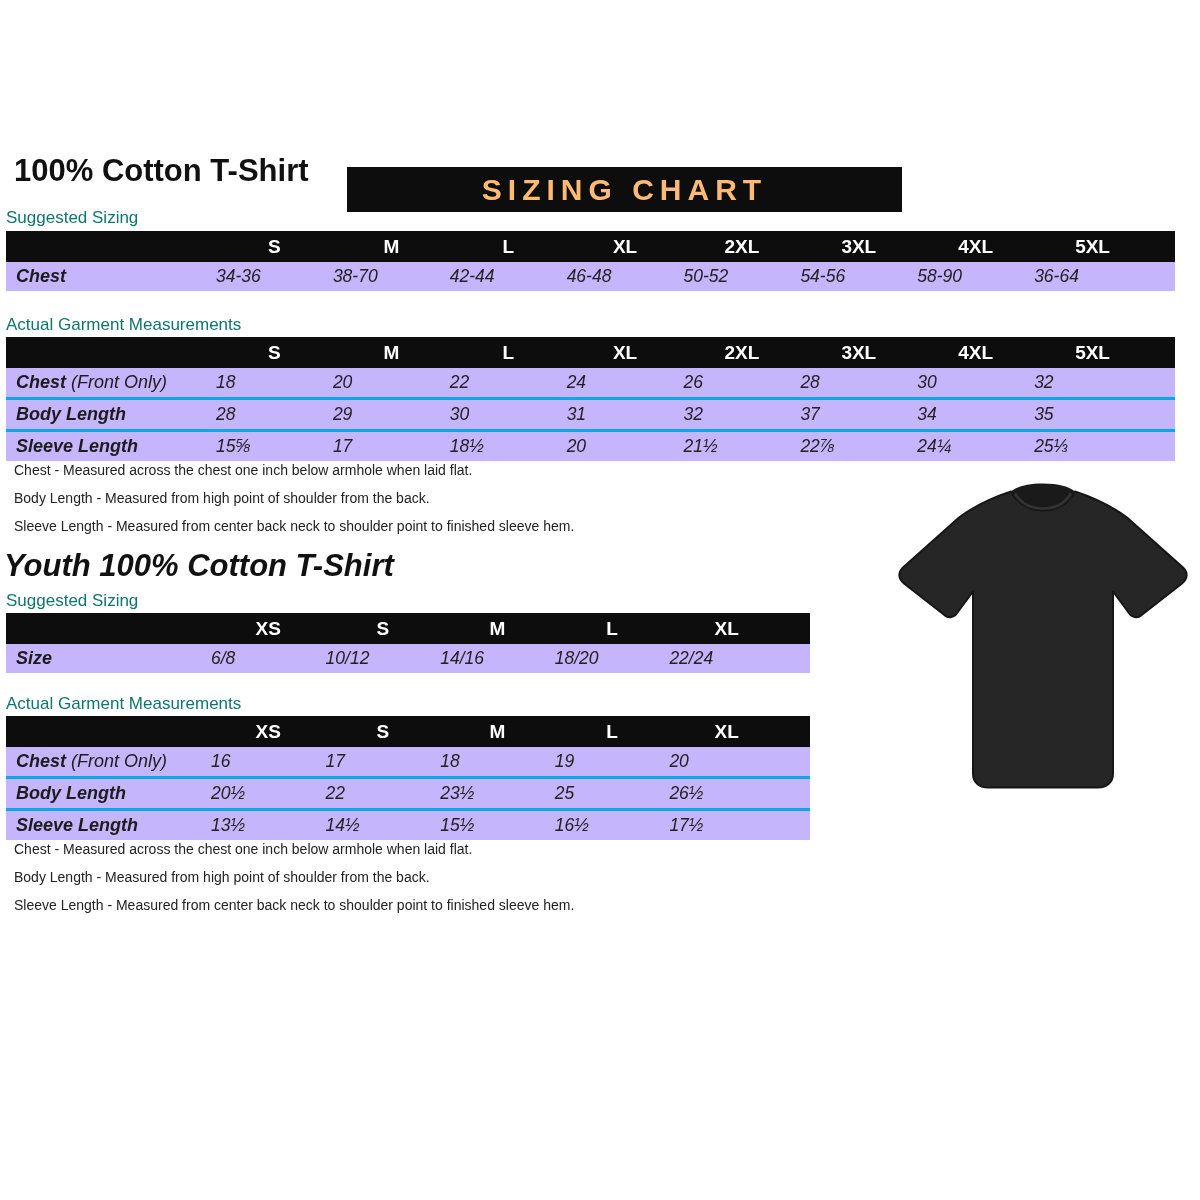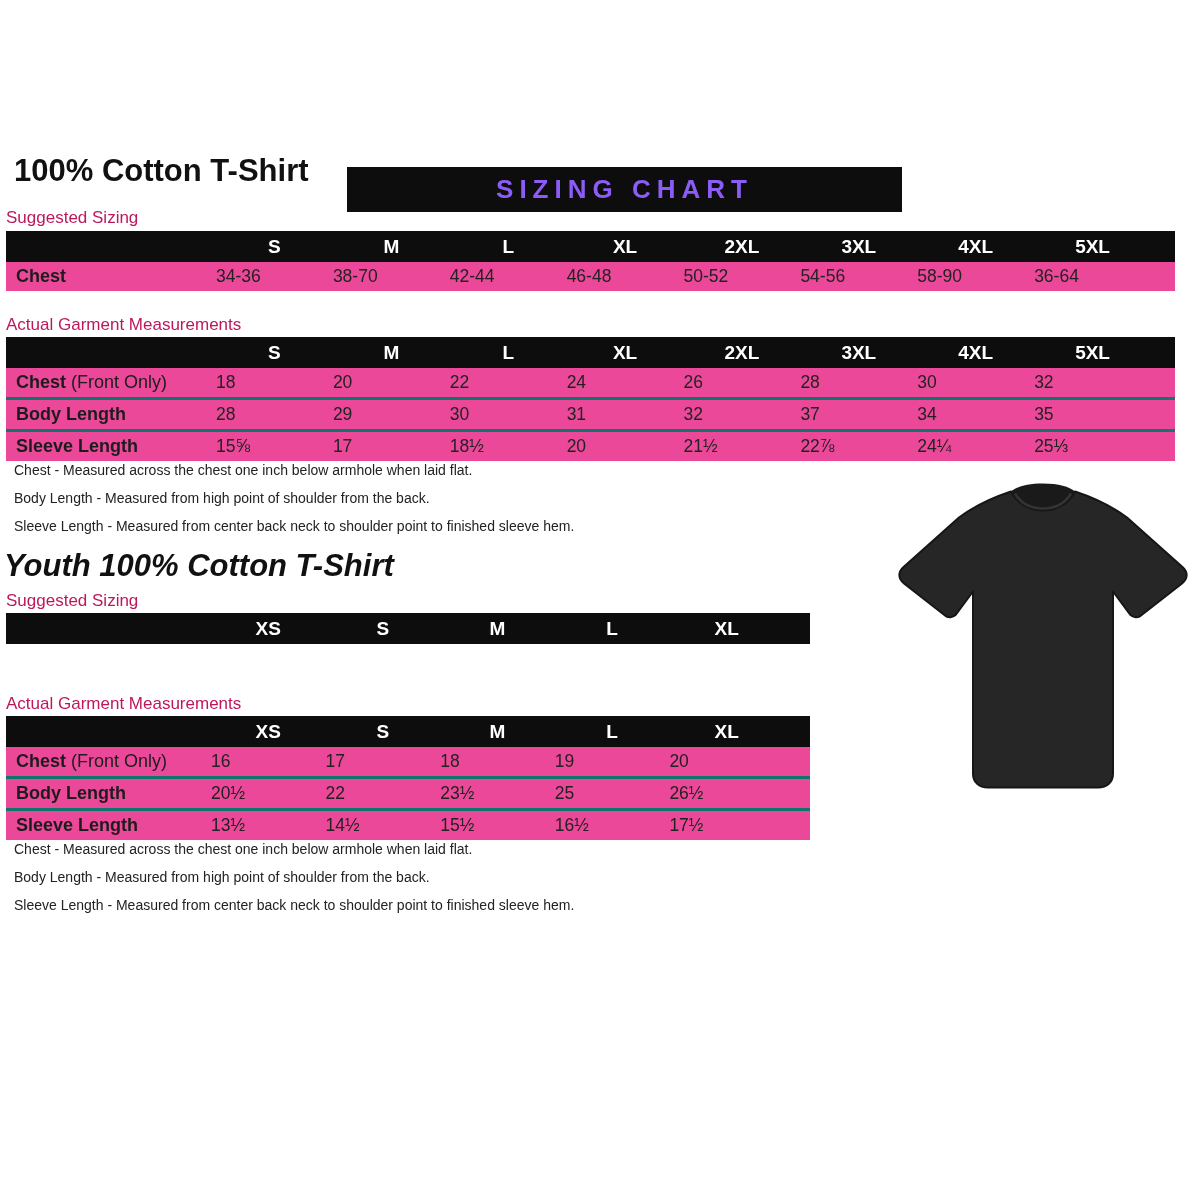--- a/index.html
+++ b/index.html
@@ -3,39 +3,40 @@
 <meta charset="utf-8">
 <style>
   html,body{margin:0;padding:0;}
   body{
     width:1200px;height:1200px;position:relative;background:#ffffff;
     font-family:"Liberation Sans", sans-serif;color:#1c1c1c;overflow:hidden;
   }
   .abs{position:absolute;}
   .section-title{font-size:31px;font-weight:bold;color:#111;white-space:nowrap;}
   .banner{
-    background:#0d0d0d;color:#8b5cf6;font-size:26px;font-weight:bold;
+    background:#0d0d0d;color:#fdba74;font-size:30px;font-weight:bold;
     letter-spacing:6px;display:flex;align-items:center;justify-content:center;
   }
-  .sub-label{font-size:17px;color:#be185d;}
+  .sub-label{font-size:17px;color:#0f766e;}
   
   .size-table{font-size:17.5px;}
   .st-header{
     display:flex;align-items:center;background:#0d0d0d;height:31px;
     padding-right:var(--padr,0px);
   }
   .st-hlabel{width:var(--labelw,200px);flex:0 0 auto;}
   .st-hcell{
     flex:1;text-align:center;color:#ffffff;font-weight:bold;font-size:19px;
   }
   .st-row{
-    display:flex;align-items:center;height:29px;background:#ec4899;
+    display:flex;align-items:center;height:29px;background:#c4b5fd;
     padding-right:var(--padr,0px);
-  }
-  .st-row + .st-row{border-top:3px solid #0f766e;}
+    font-style:italic;
+  }
+  .st-row + .st-row{border-top:3px solid #0ea5e9;}
   .st-label{
     width:var(--labelw,200px);flex:0 0 auto;padding-left:10px;box-sizing:border-box;
     font-size:18px;white-space:nowrap;
   }
   .st-label b{font-weight:bold;}
   .st-cell{flex:1;color:#222;}
   .notes{font-size:14px;color:#222;}
   .note-line{margin-bottom:12px;white-space:nowrap;}
 </style>
 </head>
@@ -132,20 +133,28 @@
 <div class="abs sub-label" style="left:6px;top:591px;">Suggested Sizing</div>
 
 <div class="abs size-table" style="left:6px;top:613px;width:804px;--labelw:205px;--padr:26px;">
     <div class="st-header">
       <div class="st-hlabel"></div>
       <div class="st-hcell">XS</div>
       <div class="st-hcell">S</div>
       <div class="st-hcell">M</div>
       <div class="st-hcell">L</div>
       <div class="st-hcell">XL</div>
+    </div>
+    <div class="st-row">
+      <div class="st-label"><b>Size</b></div>
+      <div class="st-cell">6/8</div>
+      <div class="st-cell">10/12</div>
+      <div class="st-cell">14/16</div>
+      <div class="st-cell">18/20</div>
+      <div class="st-cell">22/24</div>
     </div>
   </div>
 
 <div class="abs sub-label" style="left:6px;top:694px;">Actual Garment Measurements</div>
 
 <div class="abs size-table" style="left:6px;top:716px;width:804px;--labelw:205px;--padr:26px;">
     <div class="st-header">
       <div class="st-hlabel"></div>
       <div class="st-hcell">XS</div>
       <div class="st-hcell">S</div>

